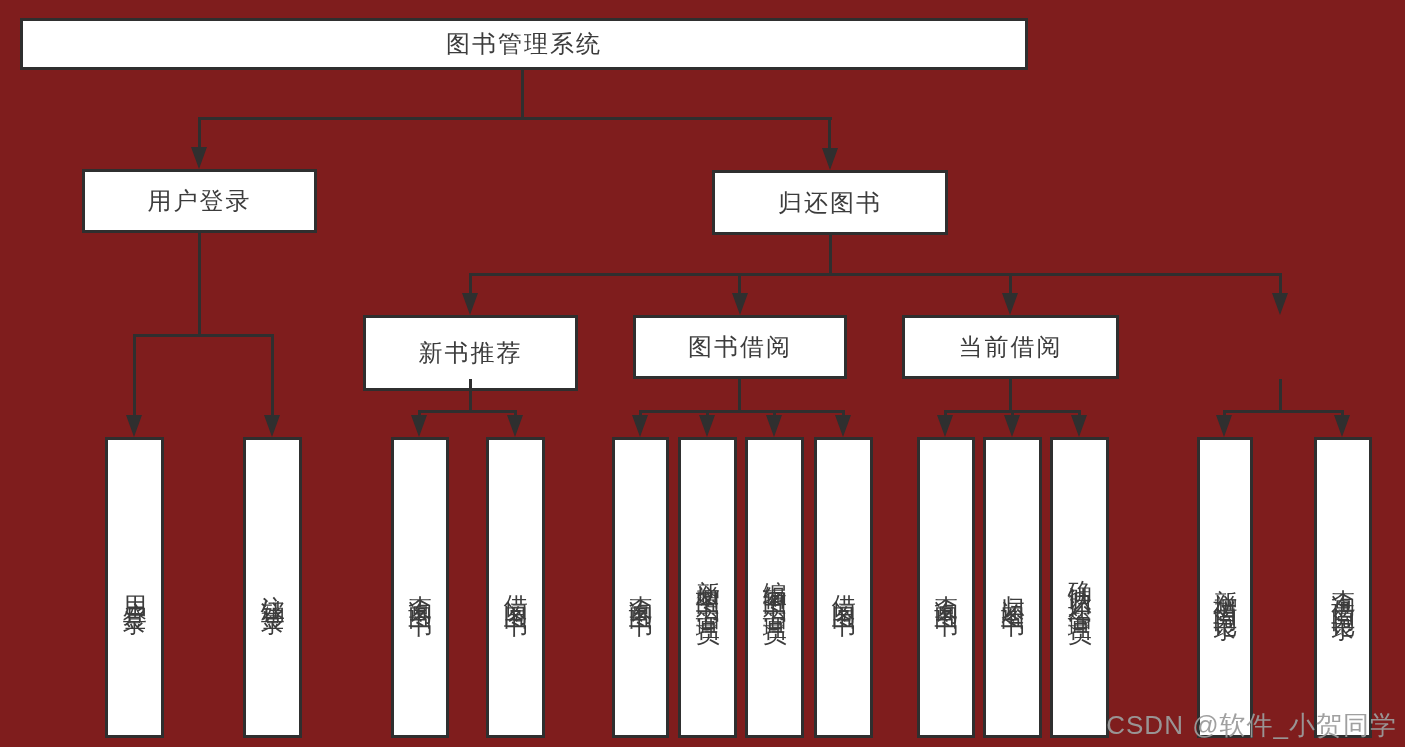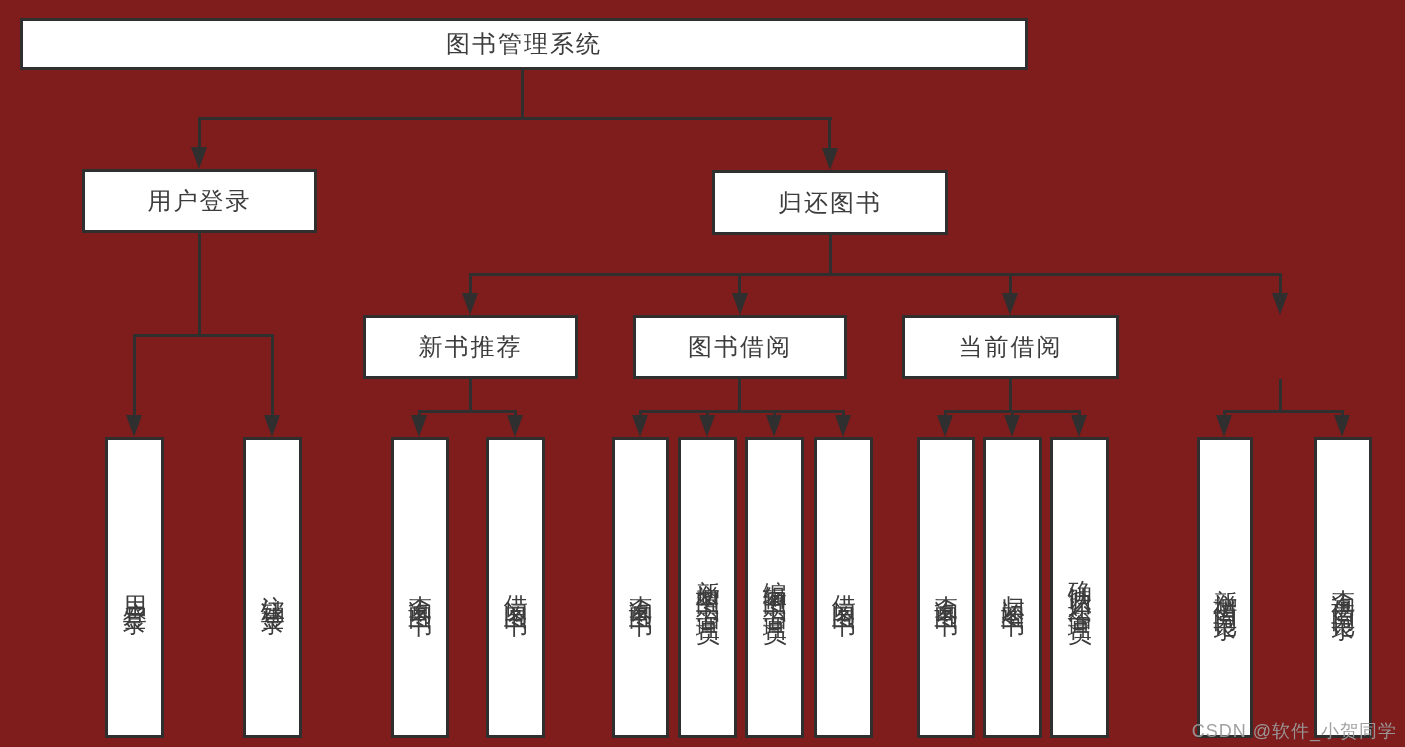--- a/index.html
+++ b/index.html
@@ -38,21 +38,21 @@
   .line{position:absolute;background:#2f2f2f;}
   .arrow{
     position:absolute;width:0;height:0;
     border-left:8px solid transparent;
     border-right:8px solid transparent;
     border-top:22px solid #2f2f2f;
   }
   .watermark{
     position:absolute;
     right:8px;bottom:4px;
-    font-size:18px;
+    font-size:26px;
     letter-spacing:1px;
     color:rgba(155,155,155,0.95);
     white-space:nowrap;
   }
 </style>
 </head>
 <body>
 
 <div id="stage">
 
@@ -79,21 +79,21 @@
   <div class="line" style="left:469px;top:273px;width:813px;height:3px"></div>
   <div class="line" style="left:469px;top:273px;width:3px;height:22px"></div>
   <div class="line" style="left:738px;top:273px;width:3px;height:22px"></div>
   <div class="line" style="left:1009px;top:273px;width:3px;height:22px"></div>
   <div class="line" style="left:1279px;top:273px;width:3px;height:22px"></div>
   <div class="arrow" style="left:462px;top:293px"></div>
   <div class="arrow" style="left:732px;top:293px"></div>
   <div class="arrow" style="left:1002px;top:293px"></div>
   <div class="arrow" style="left:1272px;top:293px"></div>
 
-  <div class="hbox" style="left:363px;top:315px;width:215px;height:64px">新书推荐</div>
+  <div class="hbox" style="left:363px;top:315px;width:215px;height:76px">新书推荐</div>
   <div class="hbox" style="left:902px;top:315px;width:217px;height:64px">当前借阅</div>
   <div class="hbox" style="left:633px;top:315px;width:214px;height:64px">图书借阅</div>
 
   <div class="line" style="left:469px;top:379px;width:3px;height:34px"></div>
   <div class="line" style="left:418px;top:410px;width:99px;height:3px"></div>
   <div class="line" style="left:418px;top:410px;width:3px;height:9px"></div>
   <div class="line" style="left:514px;top:410px;width:3px;height:9px"></div>
   <div class="arrow" style="left:411px;top:415px"></div>
   <div class="arrow" style="left:507px;top:415px"></div>
 

